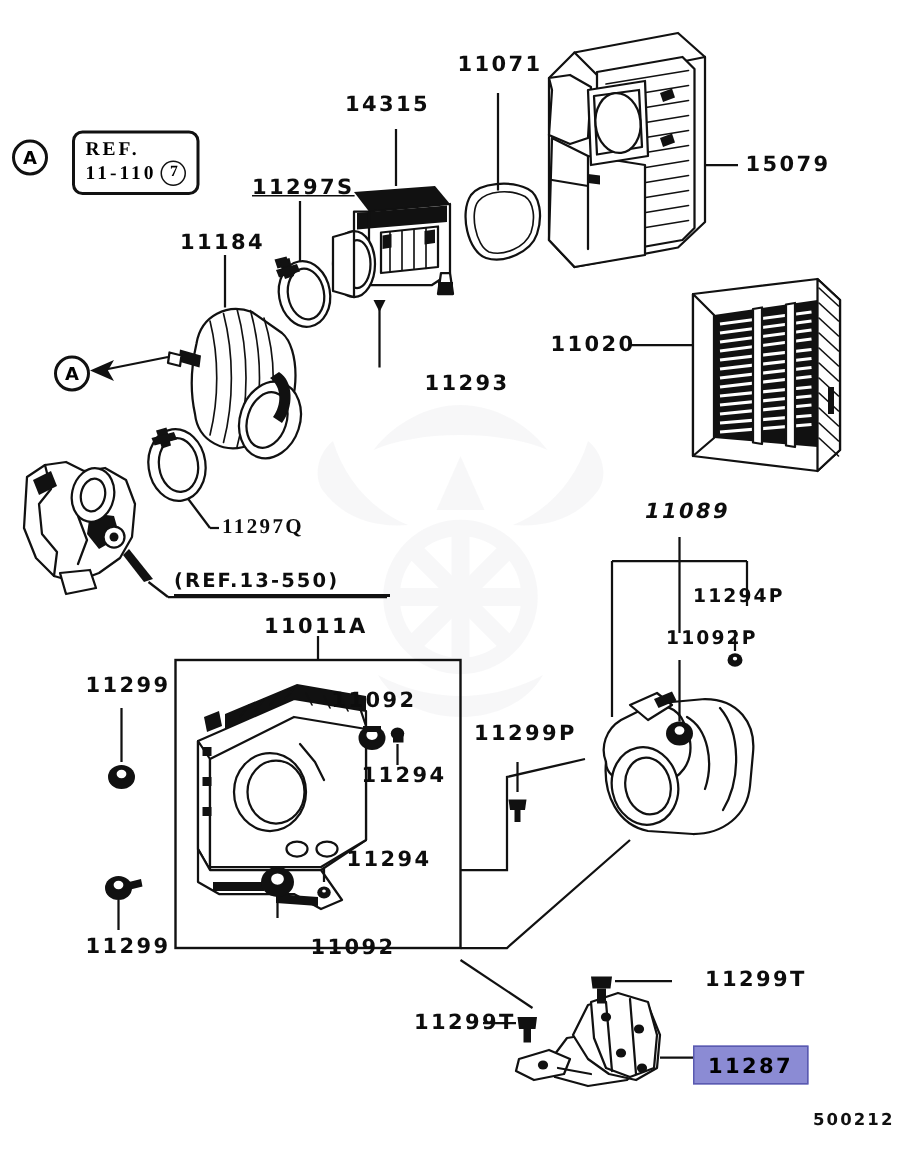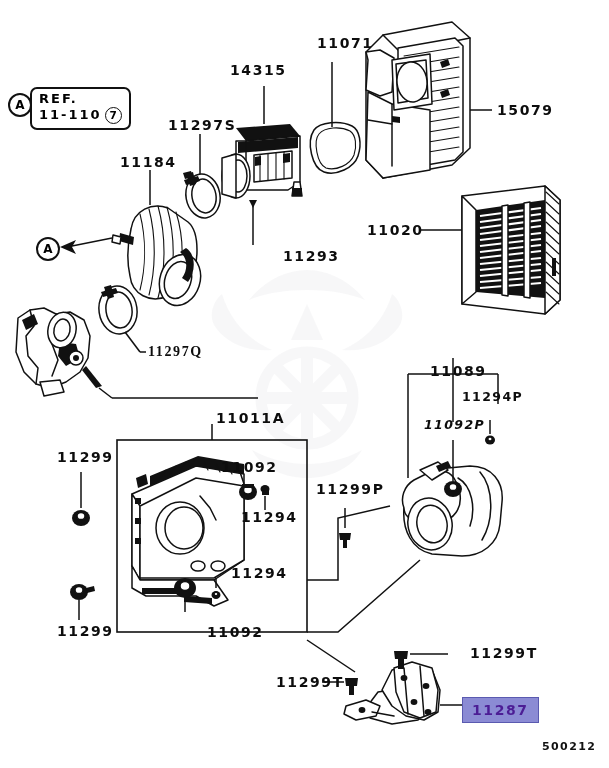--- a/index.html
+++ b/index.html
@@ -17,21 +17,21 @@
   .refbox .r2{font-size:13px;font-weight:700;letter-spacing:2px;line-height:1.15;
               display:flex;align-items:center;gap:3px;justify-content:flex-end;}
   .circnum{display:inline-flex;align-items:center;justify-content:center;
            width:15px;height:15px;border:1.6px solid #111;border-radius:50%;
            font-size:10.5px;letter-spacing:0;font-weight:700;}
   .circA{position:absolute;width:20px;height:20px;border:2px solid #111;
          border-radius:50%;display:flex;align-items:center;justify-content:center;
          font-size:12px;font-weight:700;background:#fff;}
   .hl{position:absolute;background:#8b8bd4;border:1.5px solid #5a5ab0;
       padding:2px 9px 3px 9px;}
-  .hl span{font-size:14px;font-weight:700;letter-spacing:1.6px;color:#4c1d95;}
+  .hl span{font-size:14px;font-weight:700;letter-spacing:1.6px;color:#000000;}
   .code{position:absolute;font-size:11px;font-weight:700;letter-spacing:1.4px;color:#111;}
   .wm{position:absolute;left:192px;top:252px;width:230px;height:230px;
       opacity:.055;pointer-events:none;}
 </style>
 </head>
 <body>
 
 <div id="stage">
 
   <svg class="wm" viewBox="0 0 230 230">
@@ -344,51 +344,55 @@
     </g>
     <g>
       <path class="blk" d="M345 678 l13 0 -1 8 -11 0z"></path>
       <path class="blk" d="M349 686 l5 0 0 9 -5 0z"></path>
       <line class="ld" x1="344" y1="682" x2="322" y2="682"></line>
       <line class="ld" x1="355" y1="672" x2="307" y2="640"></line>
     </g>
   </svg>
 
   <div class="circA" style="left:8px;top:93px;">A</div>
-  <div class="refbox" style="left:30px;top:87px;">
+  <div class="refbox" style="left:48px;top:87px;font-family:Liberation Serif, serif;">
     <div class="r1">REF.</div>
     <div class="r2">
       <span>11-110</span>
       <span class="circnum">7</span>
     </div>
   </div>
   <div class="circA" style="left:36px;top:237px;">A</div>
 
   <div class="lbl" style="left:120px;top:155px;">11184</div>
-  <div class="lbl" style="left:168px;top:118px;">11297S</div>
+  <div class="lbl" style="left:168px;top:118px;text-decoration:underline;">11297S</div>
   <div class="lbl" style="left:148px;top:345px;font-family:Liberation Serif, serif;">11297Q</div>
   <div class="lbl" style="left:230px;top:63px;">14315</div>
   <div class="lbl" style="left:259px;top:249px;margin-left:24px;">11293</div>
-  <div class="lbl" style="left:305px;top:36px;margin-left:12px;">11071</div>
+  <div class="lbl" style="left:305px;top:36px;">11071</div>
   <div class="lbl" style="left:497px;top:103px;">15079</div>
   <div class="lbl" style="left:367px;top:223px;text-align:right;">11020</div>
-  <div class="lbl" style="left:176px;top:411px;margin-left:40px;">11011A</div>
-  <div class="lbl" style="left:430px;top:364px;">11089</div>
-  <div class="lbl sm" style="left:424px;top:419px;font-style:italic;">11092P</div>
+  <div class="lbl" style="left:176px;top:411px;">11011A</div>
+  <div class="lbl" style="left:430px;top:334px;font-style:italic;">11089</div>
+  <div class="lbl sm" style="left:444px;top:419px;">11092P</div>
   <div class="lbl sm" style="left:462px;top:391px;">11294P</div>
   <div class="lbl" style="left:221px;top:460px;">11092</div>
   <div class="lbl" style="left:207px;top:625px;">11092</div>
   <div class="lbl" style="left:241px;top:510px;">11294</div>
   <div class="lbl" style="left:231px;top:566px;">11294</div>
   <div class="lbl" style="left:57px;top:450px;">11299</div>
   <div class="lbl" style="left:57px;top:624px;">11299</div>
   <div class="lbl" style="left:316px;top:482px;">11299P</div>
   <div class="lbl" style="left:470px;top:646px;">11299T</div>
   <div class="lbl" style="left:276px;top:675px;">11299T</div>
 
+  <div style="position:absolute;left:116px;top:381px;">
+    <div class="lbl" style="position:static;font-size:13px;letter-spacing:1.4px;">(REF.13-550)</div>
+    <div style="height:2px;background:#111;margin-top:2px;width:144px;"></div>
+  </div>
 
   <div class="hl" style="left:462px;top:697px;">
     <span>11287</span>
   </div>
 
   <div class="code" style="left:502px;top:740px;margin-left:40px;">500212</div>
 
 </div>
 
 </body></html>

